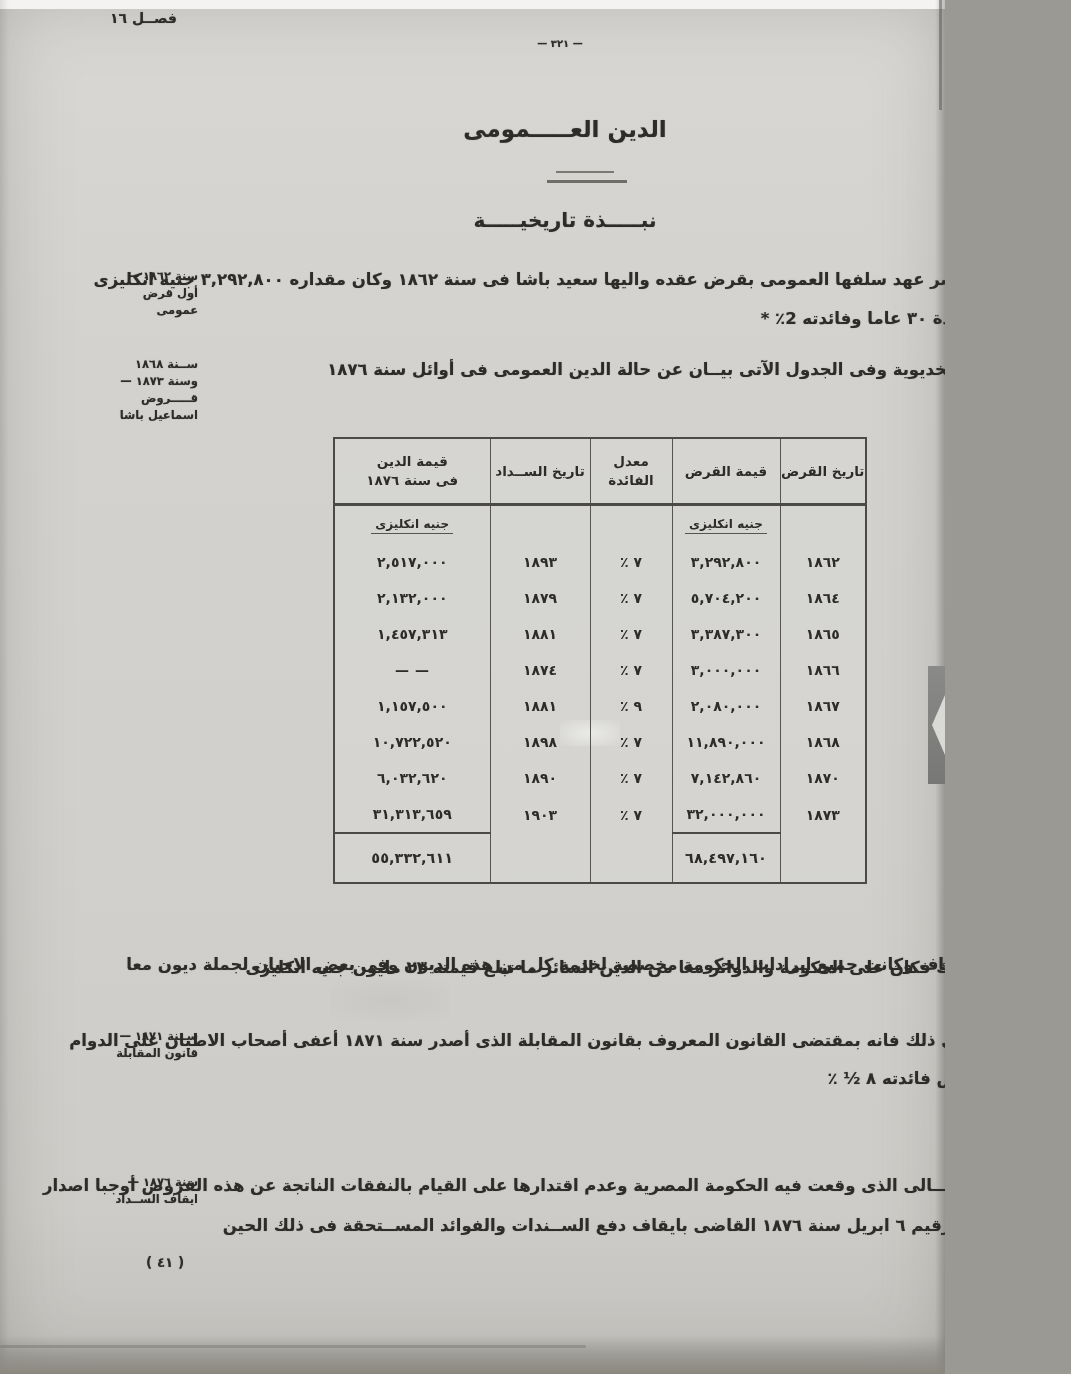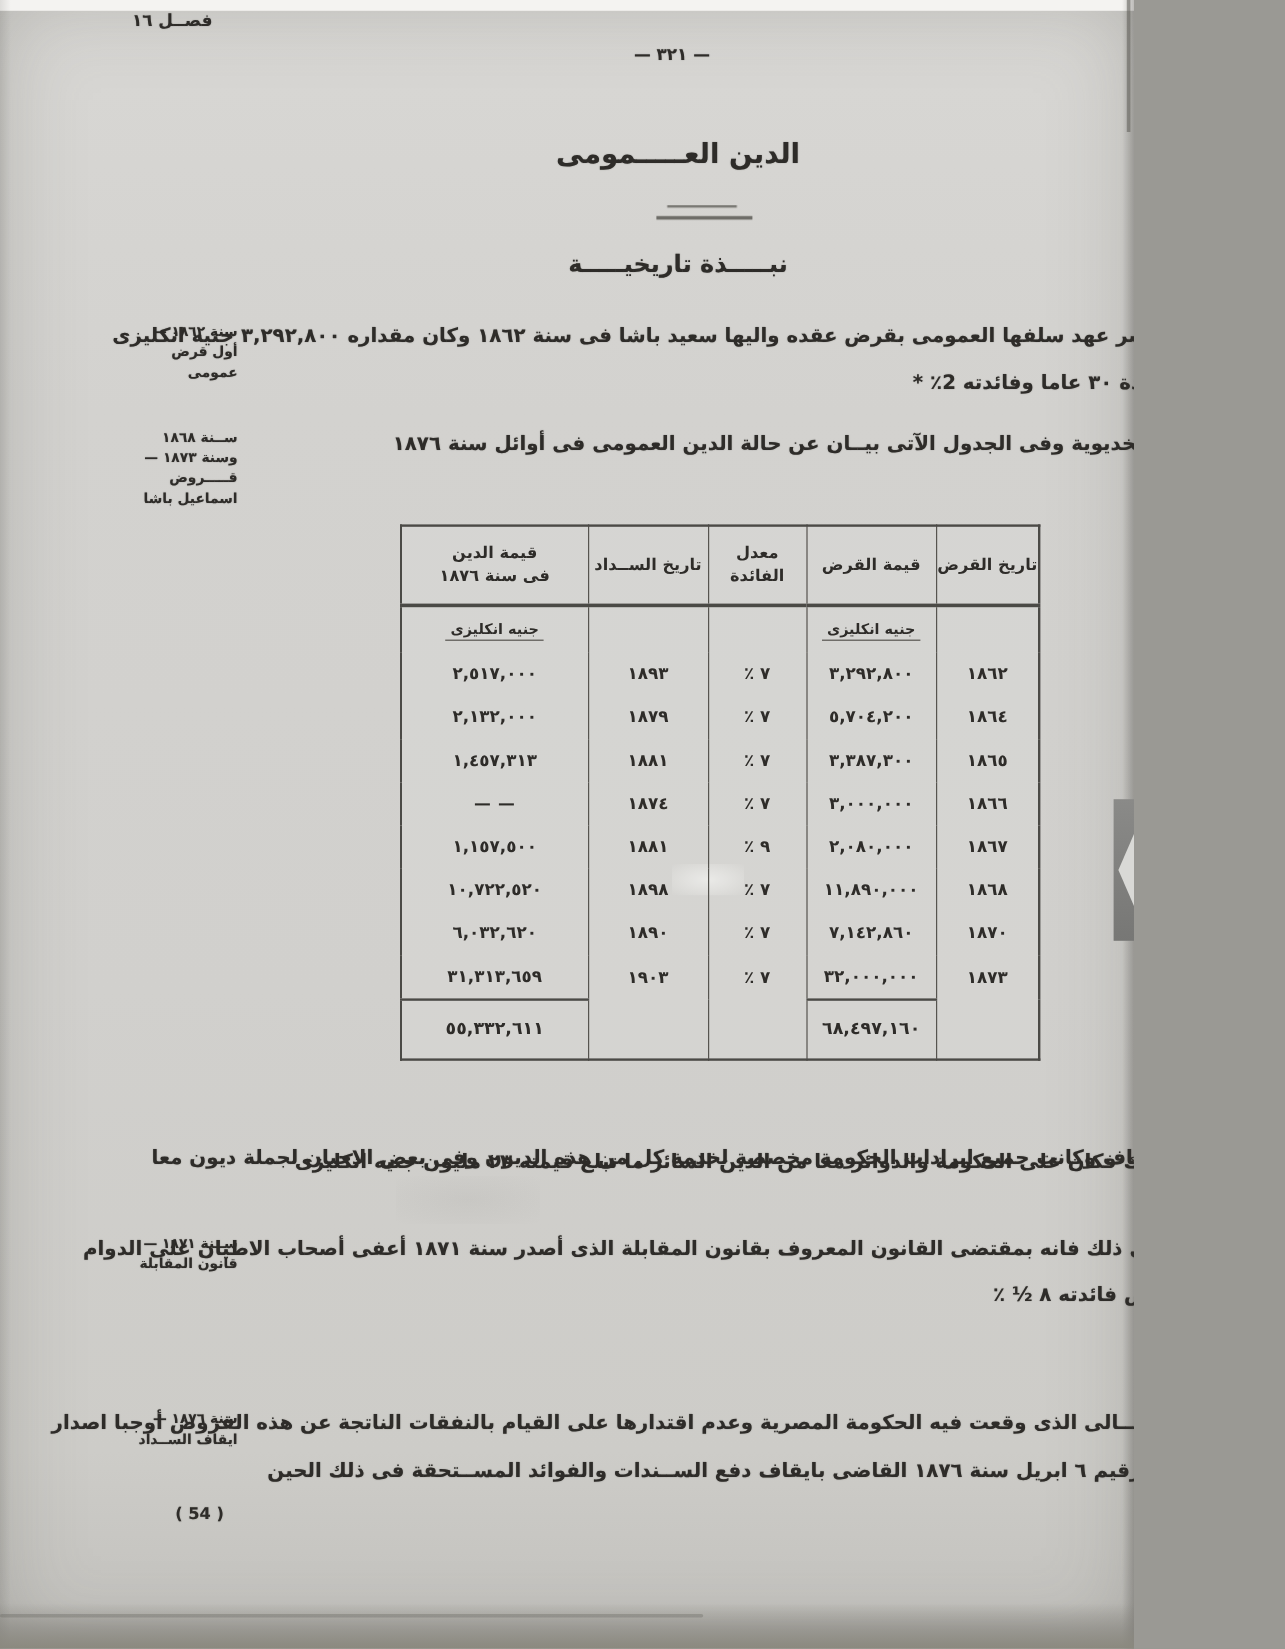--- a/index.html
+++ b/index.html
@@ -27,21 +27,21 @@
     background:linear-gradient(180deg,rgba(136,134,128,0) 0%,rgba(136,134,128,.55) 55%,#8b897f 100%);}
   .bottom-line{bottom:26px;left:0;width:62%;height:3px;background:rgba(90,88,82,.35);border-radius:2px;}
 
   
   .page-turn{top:666px;right:0;width:17px;height:118px;background:linear-gradient(180deg,#8a8a88,#777775);}
   .page-turn .wedge{position:absolute;top:29px;right:0;width:0;height:0;
     border-top:30px solid transparent;border-bottom:30px solid transparent;border-right:13px solid #d9d9d6;}
 
   
   .chapter{top:10px;left:110px;font-size:14px;letter-spacing:.5px;}
-  .pagenum{top:38px;left:470px;width:180px;text-align:center;font-size:14px;}
+  .pagenum{top:38px;left:470px;width:180px;text-align:center;font-size:10px;}
   .title{top:116px;left:350px;width:430px;text-align:center;font-size:23px;}
   .title-rule1{top:171px;left:556px;width:58px;height:2px;background:#7a7974;}
   .title-rule2{top:180px;left:547px;width:80px;height:3px;background:#6e6d68;}
   .subtitle{top:208px;left:350px;width:430px;text-align:center;font-size:20px;}
 
   
   .para{left:214px;width:850px;text-align:right;font-size:16.5px;}
   .para .line{line-height:39px;white-space:nowrap;}
   .para .indent{padding-right:32px;}
   .p1{top:260px;}
@@ -230,21 +230,21 @@
     </div>
     <div class="abs para p5 ar b txtshadow">
       <div class="line indent">وزيادة على ذلك فانه بمقتضى القانون المعروف بقانون المقابلة الذى أصدر سنة ١٨٧١ أعفى أصحاب الاطيان على الدوام</div>
       <div class="line indent">بمثابة قرض فائدته ٨ ½ ٪</div>
     </div>
     <div class="abs para p6 ar b txtshadow">
       <div class="line indent">فالعسر المــالى الذى وقعت فيه الحكومة المصرية وعدم اقتدارها على القيام بالنفقات الناتجة عن هذه القروض أوجبا اصدار</div>
       <div class="line">الامر العالى الرقيم ٦ ابريل سنة ١٨٧٦ القاضى بايقاف دفع الســندات والفوائد المســتحقة فى ذلك الحين</div>
     </div>
 
-    <div class="abs footnote-ref ar b txtshadow">( 54 )</div>
+    <div class="abs footnote-ref ar b txtshadow">( ٤١ )</div>
 
   </div>
 
   <div class="abs page-turn">
     <div class="wedge"></div>
   </div>
 
   <div class="abs bottom-line"></div>
   <div class="abs bottom-band"></div>
 

